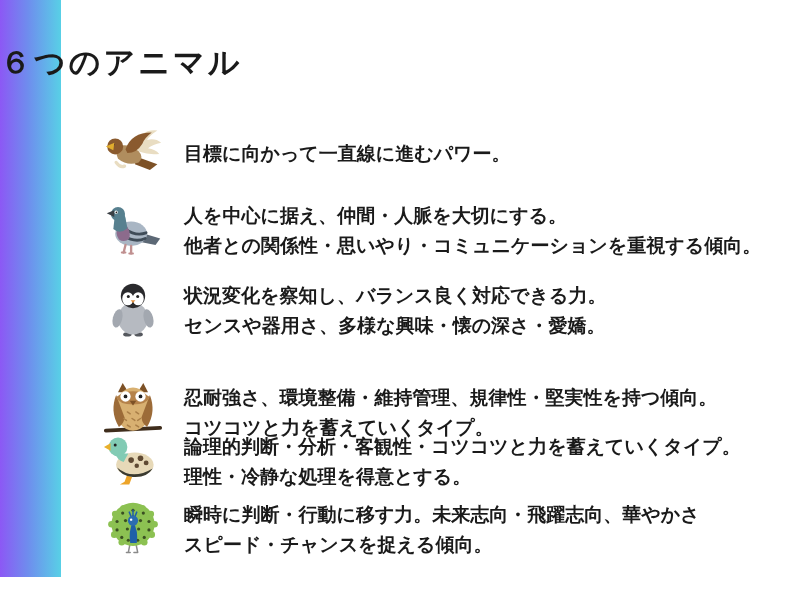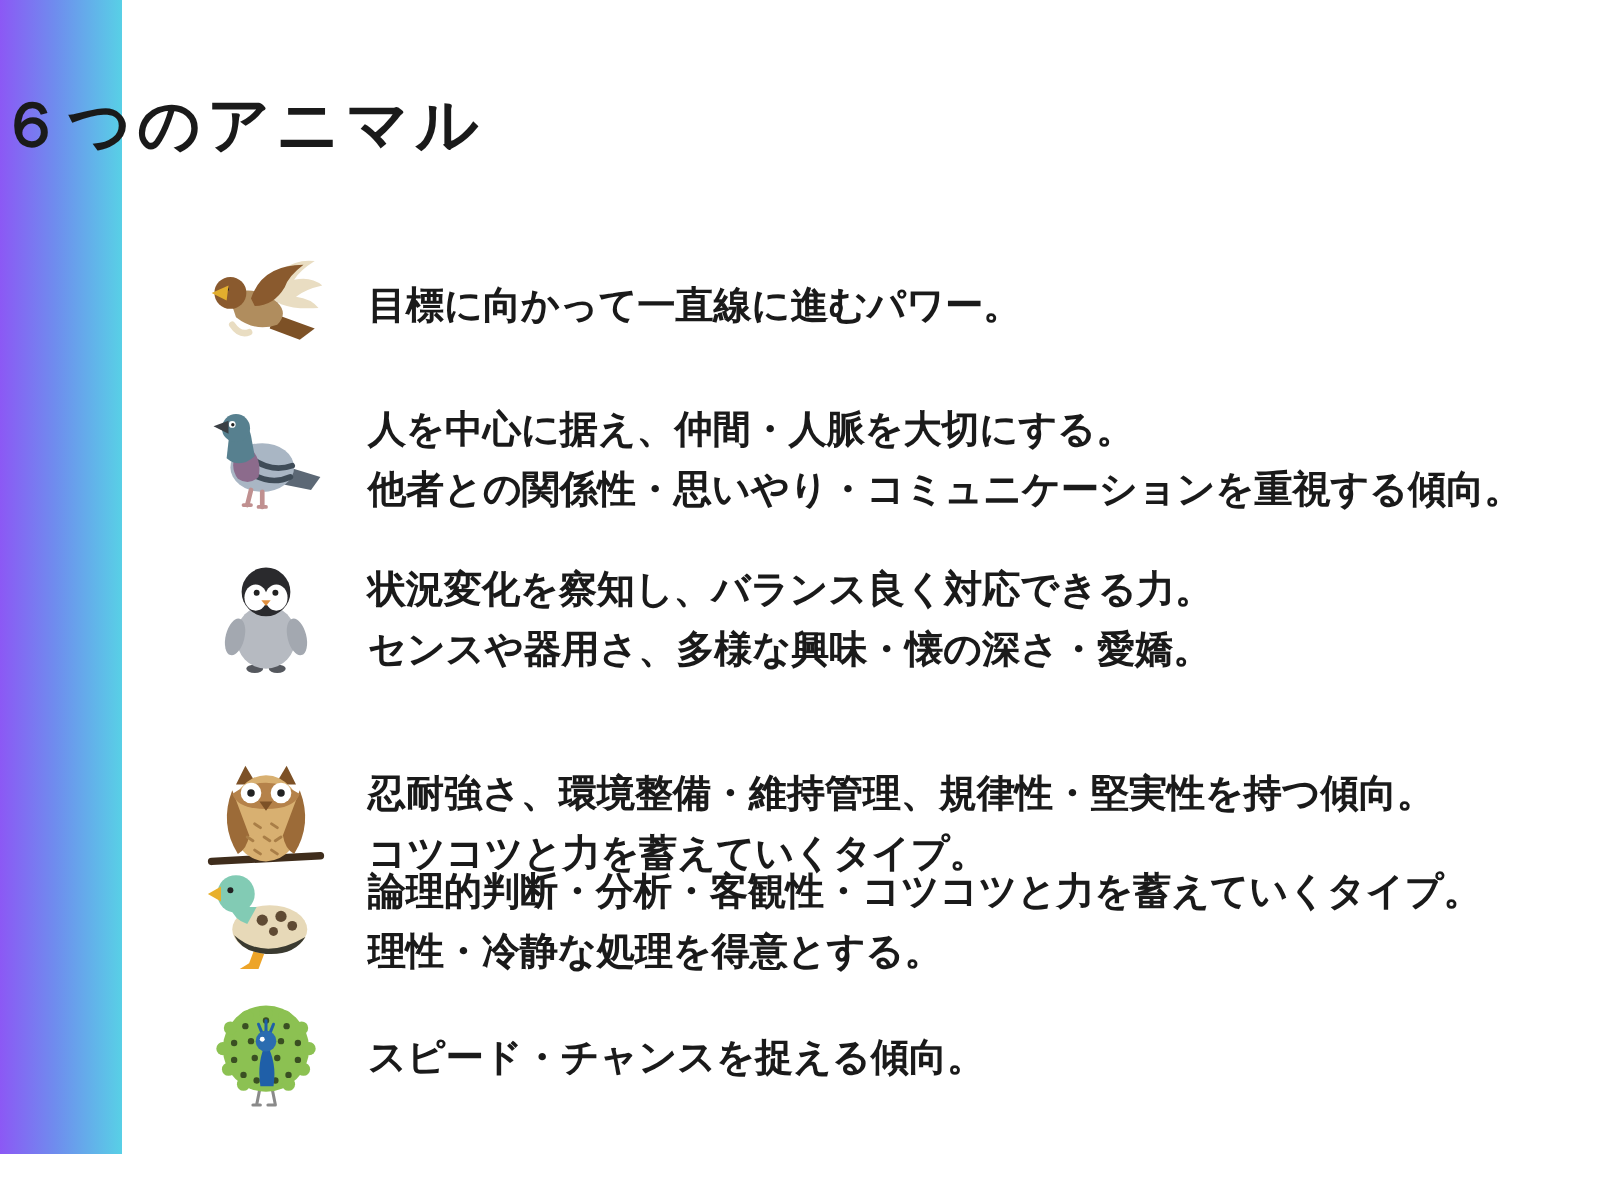--- a/index.html
+++ b/index.html
@@ -192,15 +192,16 @@
         <circle cx="44" cy="41" r="1.7" fill="#3a4f22"></circle>
       <circle cx="27" cy="44" r="1.7" fill="#3a4f22"></circle>
         <circle cx="37" cy="44" r="1.7" fill="#3a4f22"></circle>
       <path d="M28 14 l2 5 M32 12 l0 6 M36 14 l-2 5" stroke="#1f5fa8" stroke-width="1.6" stroke-linecap="round" fill="none"></path>
       <path d="M32 24 q-5 10 -3 23 l7 0 q2 -13 -4 -23 Z" fill="#1f5fa8"></path>
       <circle cx="32" cy="23" r="5.5" fill="#2b6cb0"></circle>
       <circle cx="30" cy="22" r="1.3" fill="#ffffff"></circle>
     </svg>
   </span>
   <div class="lines">
+    <span class="line">瞬時に判断・行動に移す力。未来志向・飛躍志向、華やかさ</span>
     <span class="line">スピード・チャンスを捉える傾向。</span>
   </div>
 </div>
 
 </body></html>

